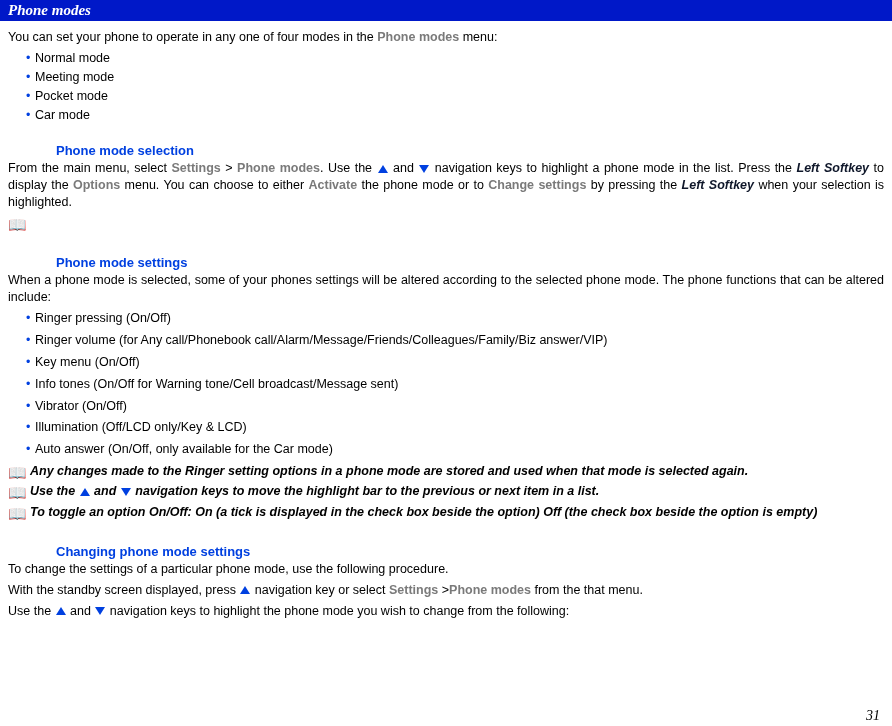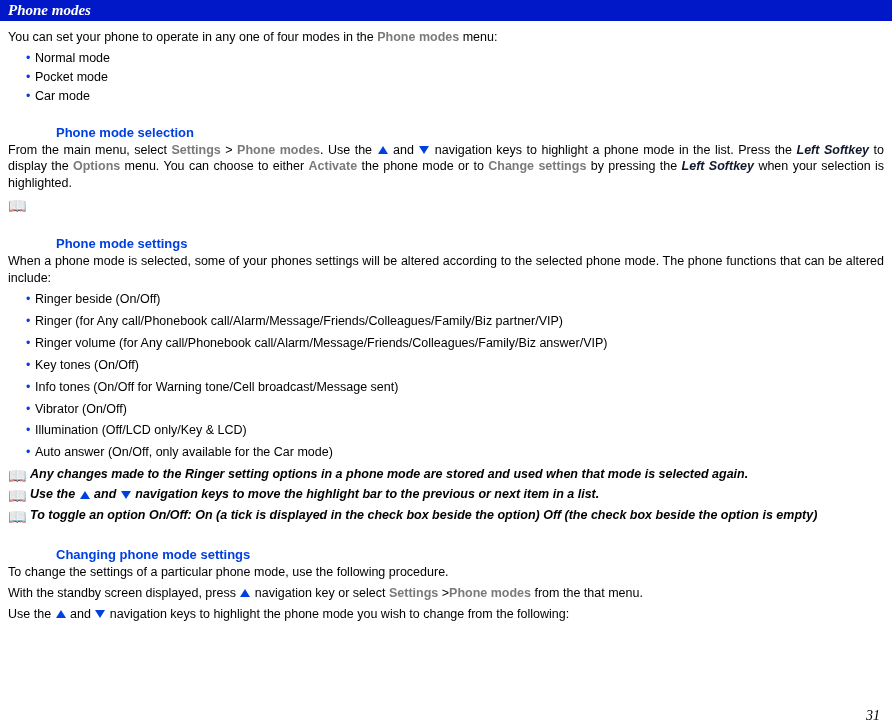--- a/index.html
+++ b/index.html
@@ -114,44 +114,44 @@
 </div>
 
 <div class="inner">
 
 <div class="body-text para">
   <span>You can set your phone to operate in any one of four modes in the </span><span class="gray">Phone modes</span><span> menu:</span>
 </div>
 
 <ul class="bullets">
   <li><span>Normal mode</span></li>
+  <li><span>Meeting mode</span></li>
   <li><span>Pocket mode</span></li>
   <li><span>Car mode</span></li>
 </ul>
 
 <div class="section-heading">Phone mode selection</div>
 
 <div class="body-text para">
   <span>From the main menu, select </span><span class="gray">Settings</span><span> &gt; </span><span class="gray">Phone modes</span><span>. Use the </span><span class="tri-up"></span><span> and </span><span class="tri-down"></span><span> navigation keys to highlight a phone mode in the list. Press the </span><span class="blue-em">Left Softkey</span><span> to display the </span><span class="gray">Options</span><span> menu. You can choose to either </span><span class="gray">Activate</span><span> the phone mode or to </span><span class="gray">Change settings</span><span> by pressing the </span><span class="blue-em">Left Softkey</span><span> when your selection is highlighted.</span>
 </div>
 
 <div class="note-line">
   <span class="book-icon">📖</span>
 </div>
 
 <div class="section-heading">Phone mode settings</div>
 
 <div class="body-text para">When a phone mode is selected, some of your phones settings will be altered according to the selected phone mode. The phone functions that can be altered include:</div>
 
 <div class="spaced-list">
 <ul class="bullets">
-  <li><span>Ringer beside (On/Off)</span></li>
-  <li><span>Ringer (for Any call/Phonebook call/Alarm/Message/Friends/Colleagues/Family/Biz partner/VIP)</span></li>
+  <li><span>Ringer pressing (On/Off)</span></li>
   <li><span>Ringer volume (for Any call/Phonebook call/Alarm/Message/Friends/Colleagues/Family/Biz answer/VIP)</span></li>
-  <li><span>Key tones (On/Off)</span></li>
+  <li><span>Key menu (On/Off)</span></li>
   <li><span>Info tones (On/Off for Warning tone/Cell broadcast/Message sent)</span></li>
   <li><span>Vibrator (On/Off)</span></li>
   <li><span>Illumination  (Off/LCD only/Key &amp; LCD)</span></li>
   <li><span>Auto answer (On/Off, only available for the Car mode)</span></li>
 </ul>
 </div>
 
 <div class="tight-notes">
 <div class="note-line">
   <span class="book-icon">📖</span>

